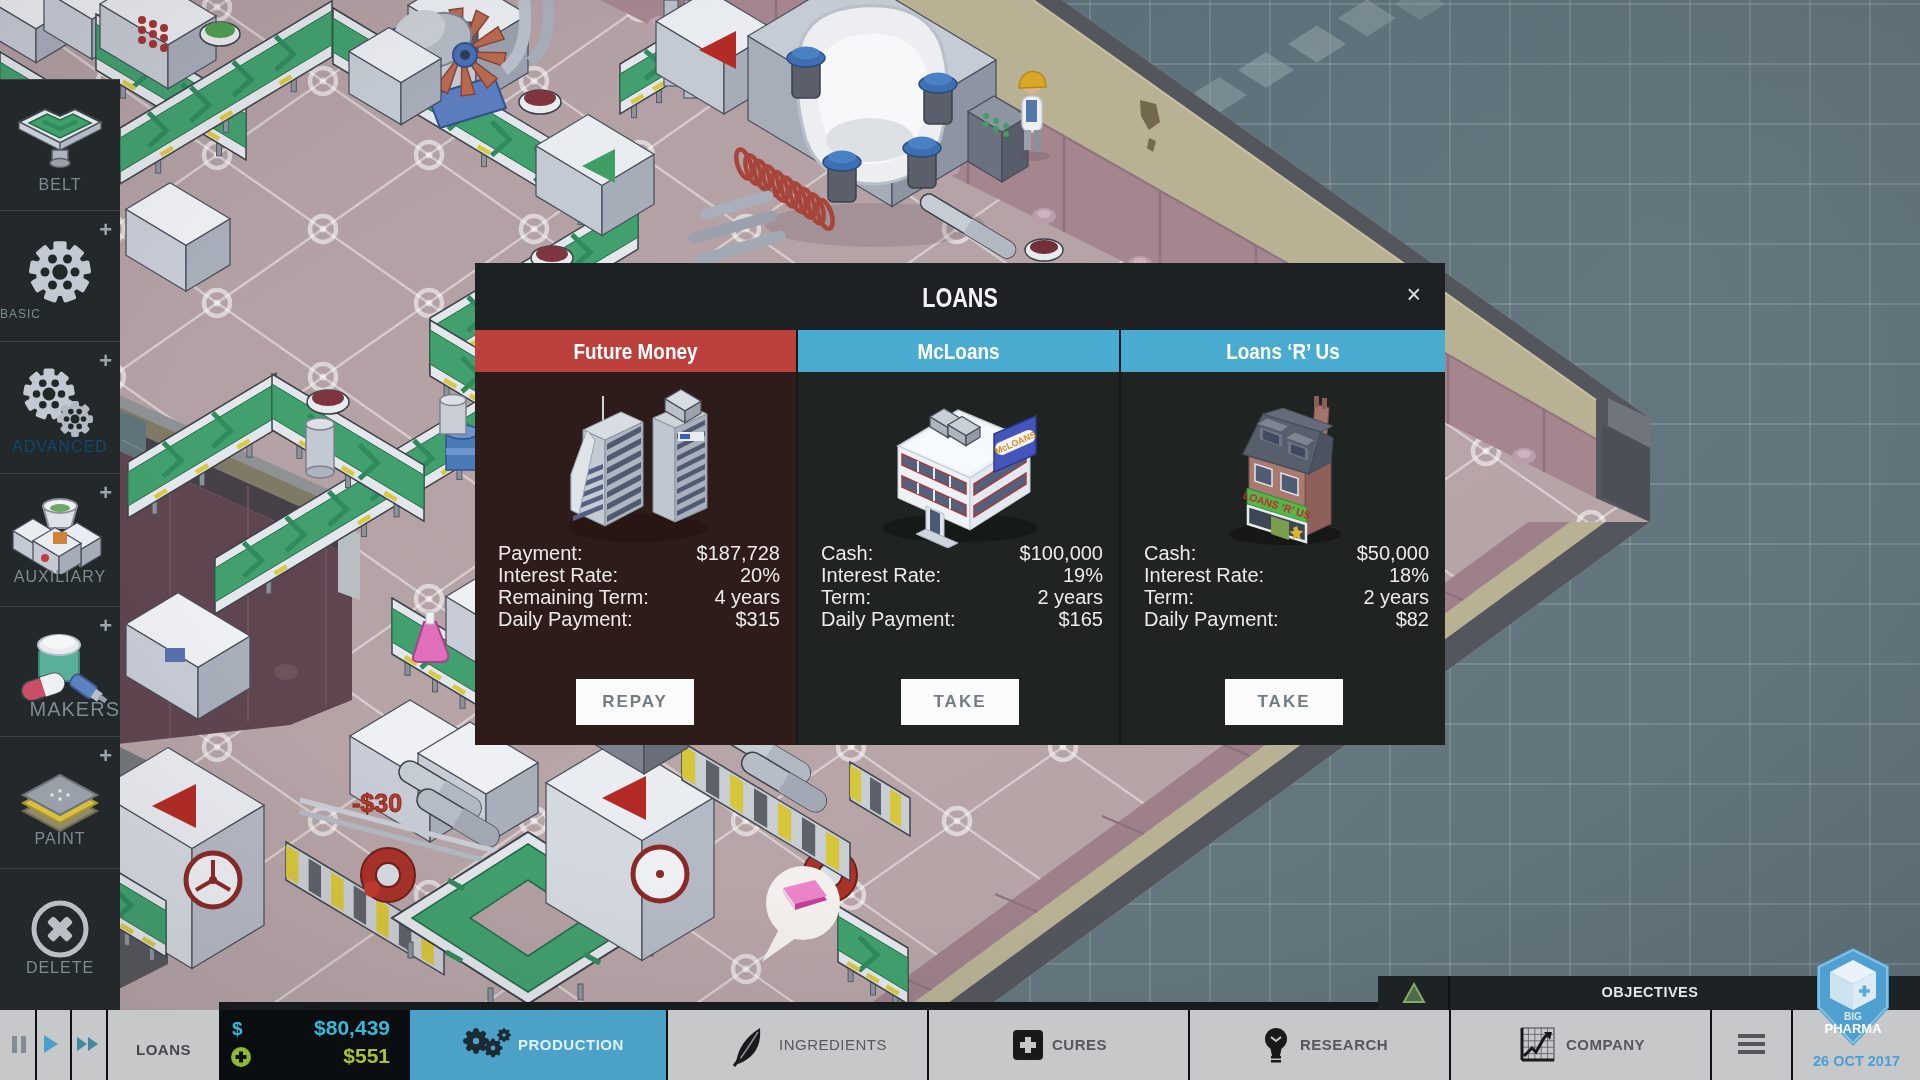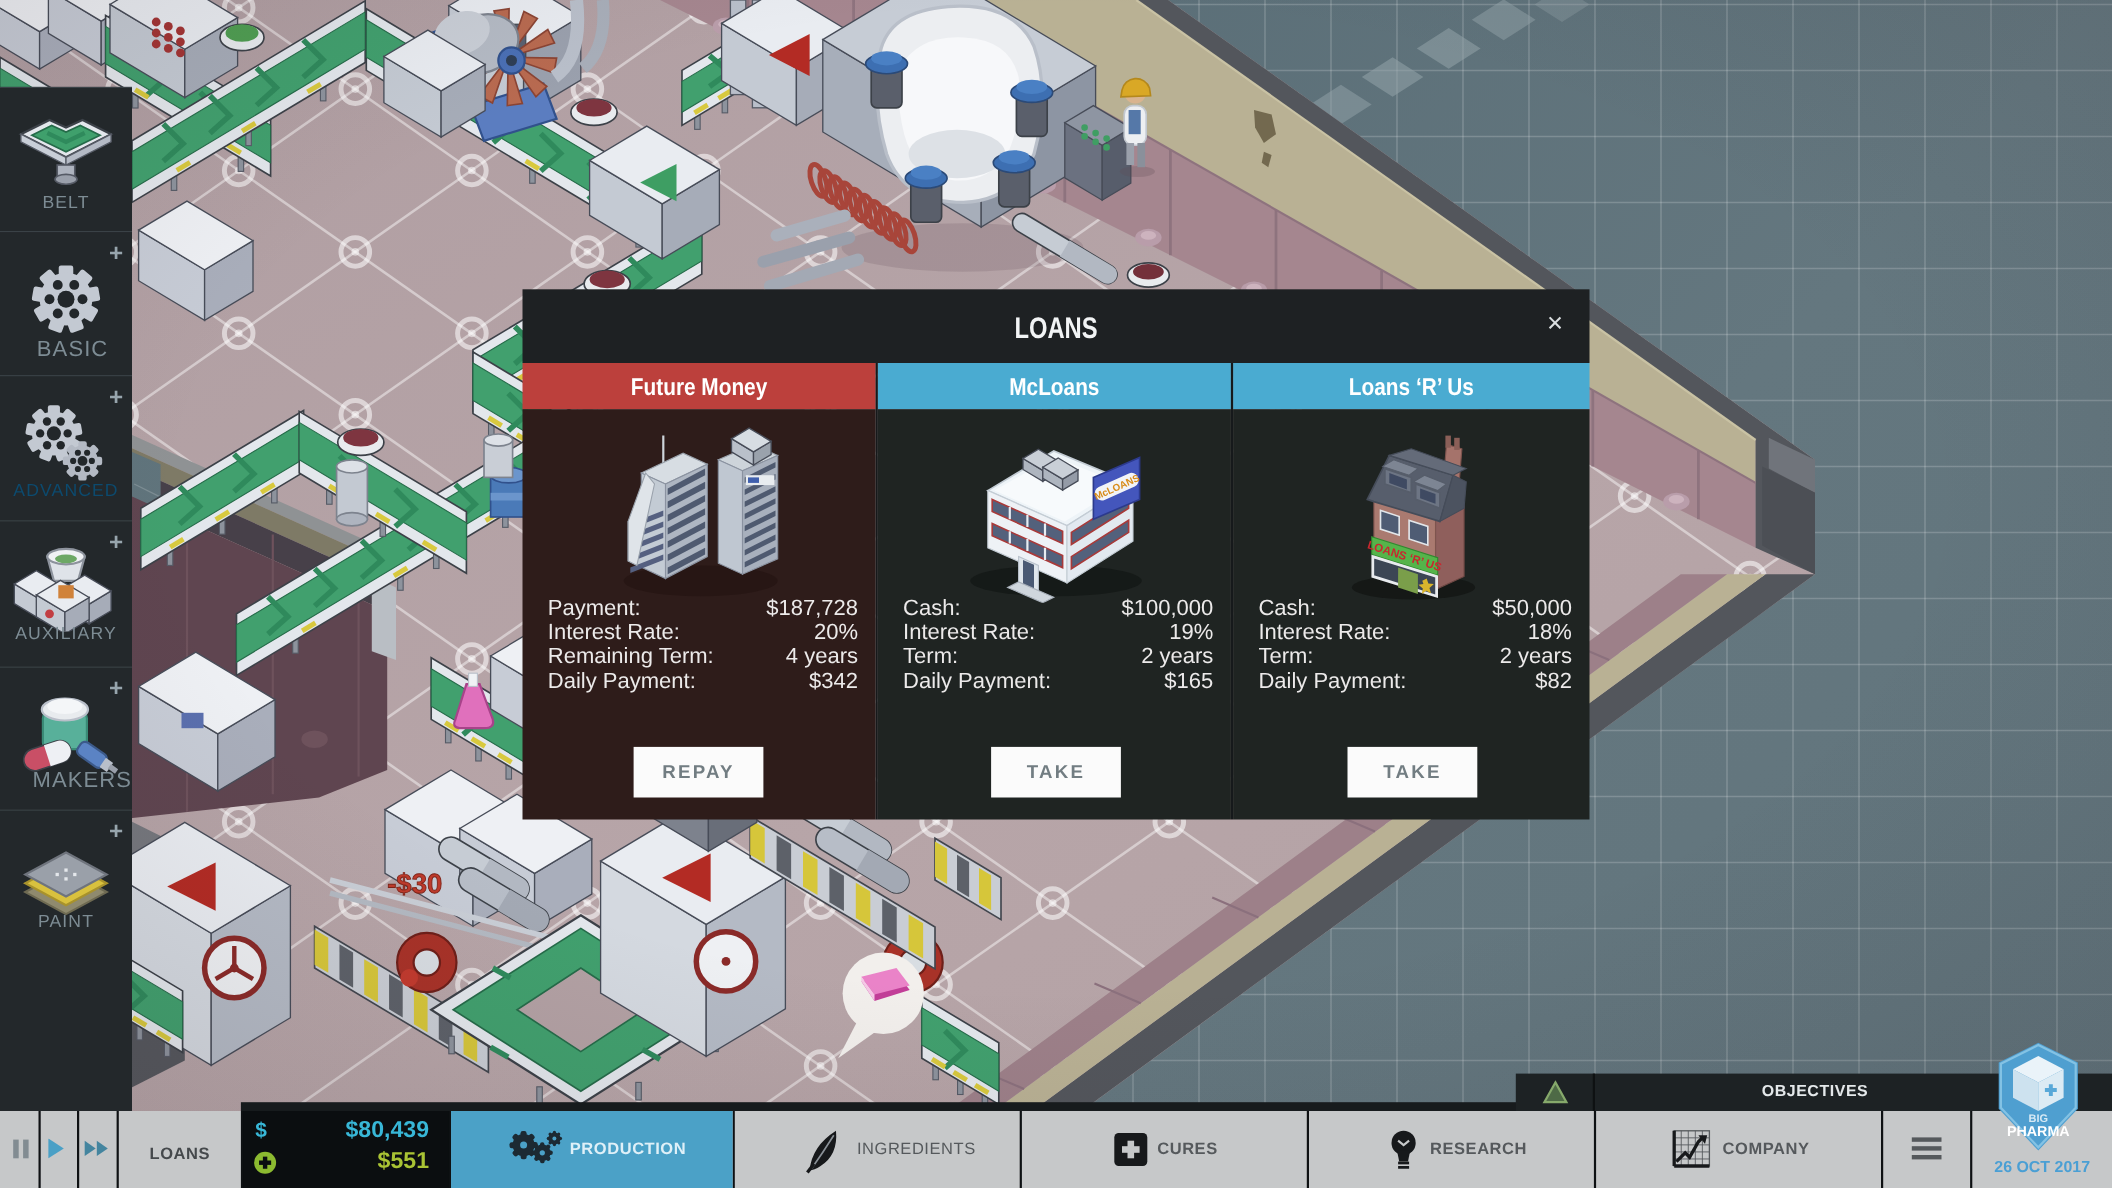--- a/index.html
+++ b/index.html
@@ -863,21 +863,21 @@
             <circle cx="55" cy="36" r="24.0" fill="#c3c9d2"></circle>
             <circle cx="55" cy="36" r="7.7" fill="#22272a"></circle>
           </g>
           <circle cx="70.0" cy="36.0" r="4.5" fill="#22272a"></circle>
           <circle cx="62.5" cy="49.0" r="4.5" fill="#22272a"></circle>
           <circle cx="47.5" cy="49.0" r="4.5" fill="#22272a"></circle>
           <circle cx="40.0" cy="36.0" r="4.5" fill="#22272a"></circle>
           <circle cx="47.5" cy="23.0" r="4.5" fill="#22272a"></circle>
           <circle cx="62.5" cy="23.0" r="4.5" fill="#22272a"></circle>
         </svg></div>
-      <div style="position:absolute;left:0;top:96px;width:132px;text-align:center;color:#7d8c94;font-size:20px;letter-spacing:1px">BASIC</div>
+      <div style="position:absolute;left:0;top:96px;width:132px;text-align:left;color:#7d8c94;font-size:12px;letter-spacing:1px">BASIC</div>
     </div>
     <div style="position:absolute;left:0;top:341px;width:120px;height:132px;border-top:1px solid #3a4247">
       <div style="position:absolute;right:8px;top:6px;color:#97a5ad;font-size:22px;font-weight:bold">+</div>
       <div style="position:absolute;left:5px;top:22px;width:110px;text-align:center"><svg width="110" height="78" viewBox="0 0 110 78">
           <g>
             <rect x="38.5" y="4.4" width="11.0" height="12.0" rx="2" fill="#c3c9d2" transform="rotate(0.0 44 30)"></rect>
             <rect x="38.5" y="4.4" width="11.0" height="12.0" rx="2" fill="#c3c9d2" transform="rotate(40.0 44 30)"></rect>
             <rect x="38.5" y="4.4" width="11.0" height="12.0" rx="2" fill="#c3c9d2" transform="rotate(80.0 44 30)"></rect>
             <rect x="38.5" y="4.4" width="11.0" height="12.0" rx="2" fill="#c3c9d2" transform="rotate(120.0 44 30)"></rect>
             <rect x="38.5" y="4.4" width="11.0" height="12.0" rx="2" fill="#c3c9d2" transform="rotate(160.0 44 30)"></rect>
@@ -960,20 +960,30 @@
           <polygon points="55.0,22.0 92.0,42.0 55.0,62.0 18.0,42.0" fill="#d9c13e" stroke="#a8922c" stroke-width="2"></polygon>
           <polygon points="55.0,14.0 92.0,34.0 55.0,54.0 18.0,34.0" fill="#9aa0a9" stroke="#6f747d" stroke-width="2"></polygon>
           <g fill="#e4e7eb">
             <rect x="53.5" y="28.5" width="3" height="3"></rect>
             <rect x="45.5" y="32.5" width="3" height="3"></rect>
             <rect x="61.5" y="32.5" width="3" height="3"></rect>
             <rect x="53.5" y="36.5" width="3" height="3"></rect>
           </g>
         </svg></div>
       <div style="position:absolute;left:0;top:93px;width:120px;text-align:center;color:#7d8c94;font-size:16px;letter-spacing:1px">PAINT</div>
+    </div>
+    <div style="position:absolute;left:0;top:868px;width:120px;height:142px;border-top:1px solid #3a4247">
+      <div style="position:absolute;left:5px;top:22px;width:110px;text-align:center"><svg width="110" height="76" viewBox="0 0 110 76">
+          <circle cx="55" cy="38" r="26" fill="none" stroke="#b9bfc4" stroke-width="5"></circle>
+          <g transform="rotate(45 55 38)" fill="#b9bfc4">
+            <rect x="41" y="33.5" width="28" height="9" rx="2"></rect>
+            <rect x="50.5" y="24" width="9" height="28" rx="2"></rect>
+          </g>
+        </svg></div>
+      <div style="position:absolute;left:0;top:90px;width:120px;text-align:center;color:#7d8c94;font-size:16px;letter-spacing:1px">DELETE</div>
     </div>
 <div style="position:absolute;left:475px;top:263px;width:970px;height:482px">
       <div style="position:absolute;left:0;top:0;width:970px;height:67px;background:#1e2123">
         <div style="position:absolute;left:0;top:20px;width:970px;text-align:center;font-size:27px;font-weight:bold;color:#f2f4f5;transform:scaleX(0.8)">LOANS</div>
         <div style="position:absolute;right:24px;top:17px;font-size:25px;color:#dce0e2;font-weight:normal">×</div>
       </div>
       <div style="position:absolute;left:0px;top:67px;width:321px;height:42px;background:#bc403c;">
         <div style="position:absolute;left:0;top:9px;width:321px;text-align:center;font-size:22px;font-weight:bold;color:#fff;transform:scaleX(0.86)">Future Money</div>
       </div>
       <div style="position:absolute;left:323px;top:67px;width:321px;height:42px;background:#4aabd1;">
@@ -1081,21 +1091,21 @@
           <path d="M172 140 l4 -2 l1.5 4.5 l5 0.5 l-4 3.5 l1.5 5 l-4.5 -2.5 l-4 3 l1 -5 l-4 -3.5 l4.5 -0.5 Z" fill="#d9b42c"></path>
         </svg></div>
       <div style="position:absolute;left:0px;top:279px;width:321px;height:92px">
         <div style="position:absolute;left:23px;top:0px;font-size:20px;color:#eceaea">Payment:</div>
         <div style="position:absolute;right:16px;top:0px;font-size:20px;color:#eceaea">$187,728</div>
         <div style="position:absolute;left:23px;top:22px;font-size:20px;color:#eceaea">Interest Rate:</div>
         <div style="position:absolute;right:16px;top:22px;font-size:20px;color:#eceaea">20%</div>
         <div style="position:absolute;left:23px;top:44px;font-size:20px;color:#eceaea">Remaining Term:</div>
         <div style="position:absolute;right:16px;top:44px;font-size:20px;color:#eceaea">4 years</div>
         <div style="position:absolute;left:23px;top:66px;font-size:20px;color:#eceaea">Daily Payment:</div>
-        <div style="position:absolute;right:16px;top:66px;font-size:20px;color:#eceaea">$342</div>
+        <div style="position:absolute;right:16px;top:66px;font-size:20px;color:#eceaea">$315</div>
       </div>
       <div style="position:absolute;left:323px;top:279px;width:321px;height:92px">
         <div style="position:absolute;left:23px;top:0px;font-size:20px;color:#eceaea">Cash:</div>
         <div style="position:absolute;right:16px;top:0px;font-size:20px;color:#eceaea">$100,000</div>
         <div style="position:absolute;left:23px;top:22px;font-size:20px;color:#eceaea">Interest Rate:</div>
         <div style="position:absolute;right:16px;top:22px;font-size:20px;color:#eceaea">19%</div>
         <div style="position:absolute;left:23px;top:44px;font-size:20px;color:#eceaea">Term:</div>
         <div style="position:absolute;right:16px;top:44px;font-size:20px;color:#eceaea">2 years</div>
         <div style="position:absolute;left:23px;top:66px;font-size:20px;color:#eceaea">Daily Payment:</div>
         <div style="position:absolute;right:16px;top:66px;font-size:20px;color:#eceaea">$165</div>

